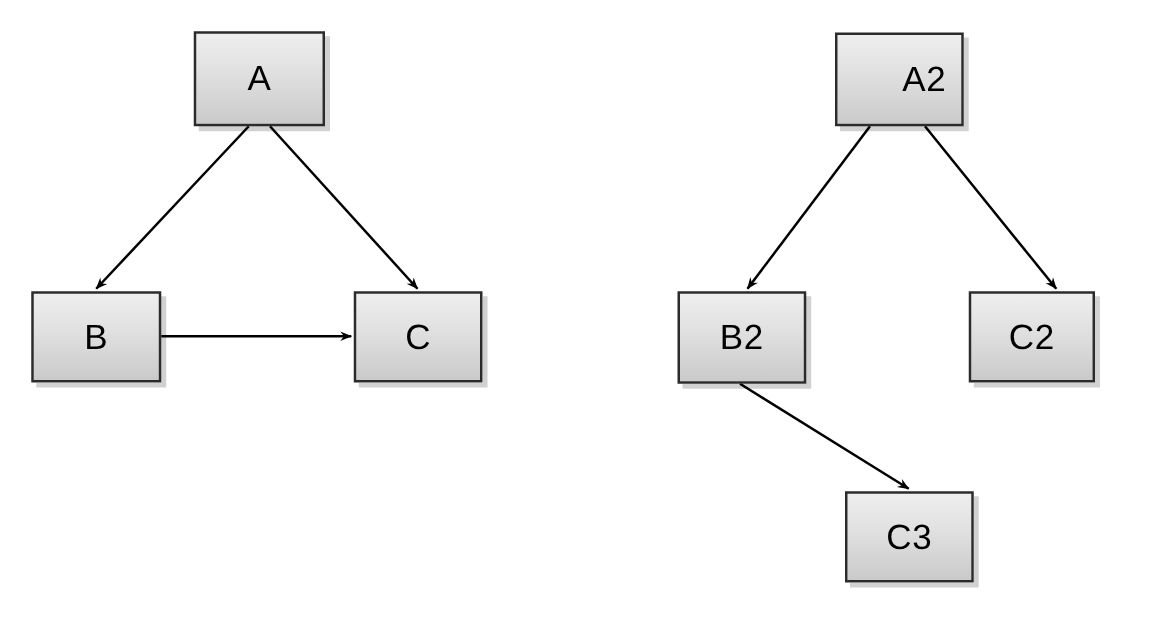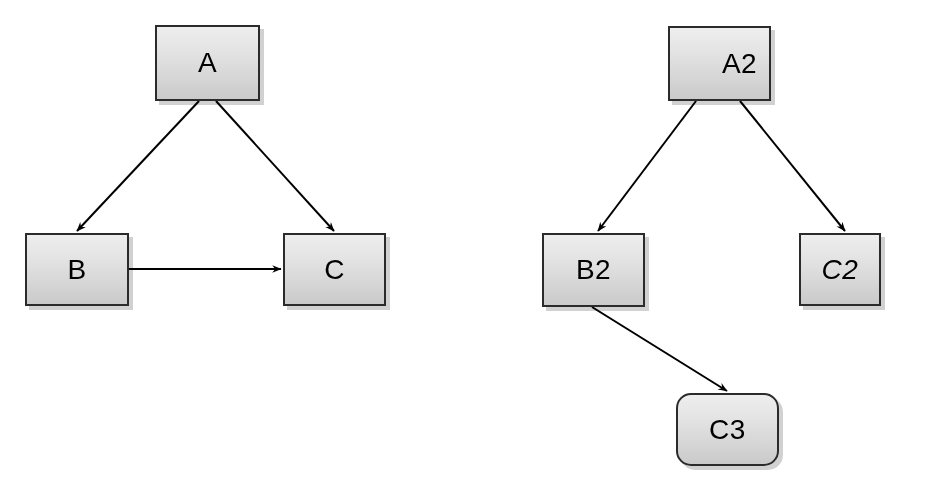--- a/index.html
+++ b/index.html
@@ -74,21 +74,21 @@
       </div>
       <div class="node" style="left: 283px; top: 233px; width: 103px; height: 73px;">
         <span class="node-label">C</span>
       </div>
       <div class="node" style="left: 668px; top: 26px; width: 103px; height: 75px; padding-left: 40px;">
         <span class="node-label">A2</span>
       </div>
       <div class="node" style="left: 542px; top: 233px; width: 103px; height: 74px;">
         <span class="node-label">B2</span>
       </div>
-      <div class="node" style="left: 799px; top: 233px; width: 82px; height: 73px; font-style: italic;">
+      <div class="node" style="left: 775px; top: 233px; width: 101px; height: 73px;">
         <span class="node-label">C2</span>
       </div>
-      <div class="node" style="left: 676px; top: 393px; width: 103px; height: 73px; border-radius: 15px;">
+      <div class="node" style="left: 676px; top: 393px; width: 103px; height: 73px;">
         <span class="node-label">C3</span>
       </div>
     </div>
 
 </div>
 
 </body></html>

